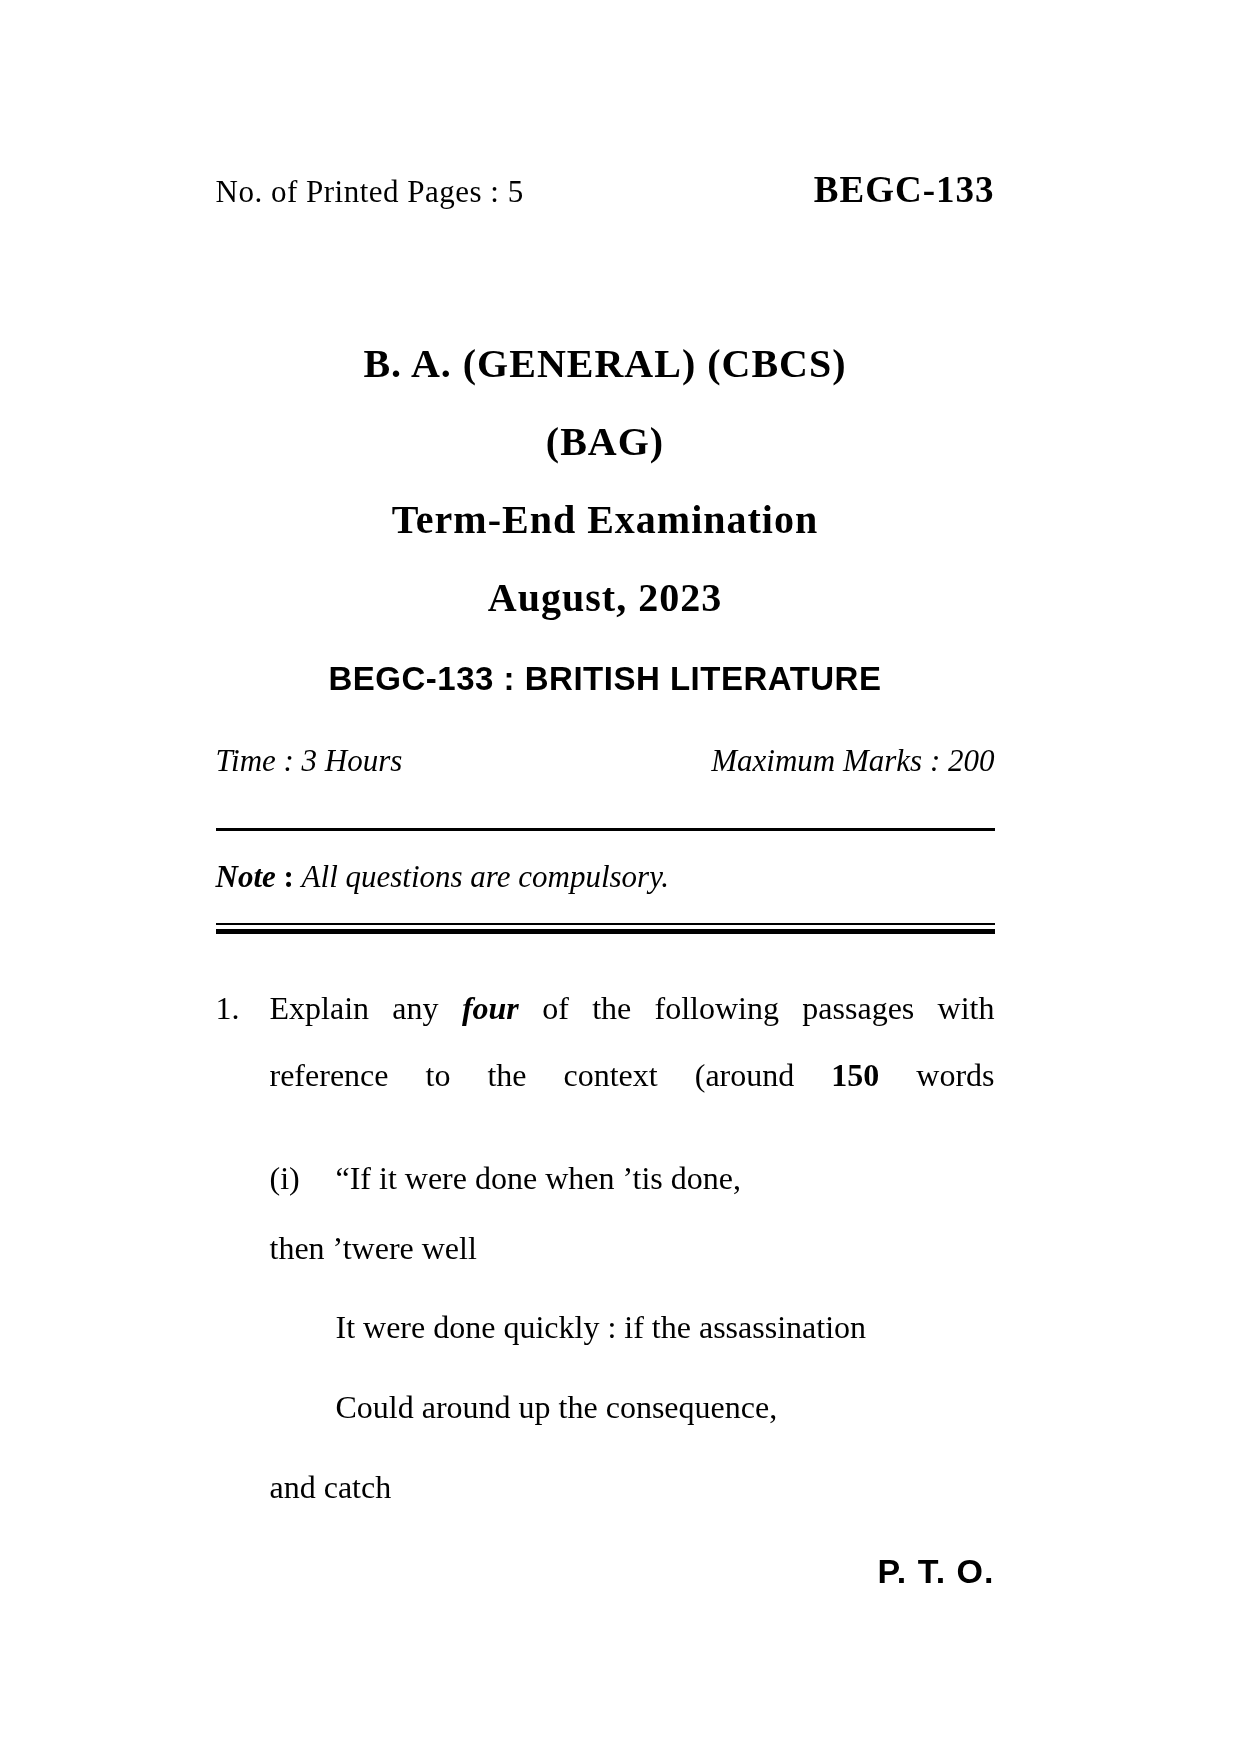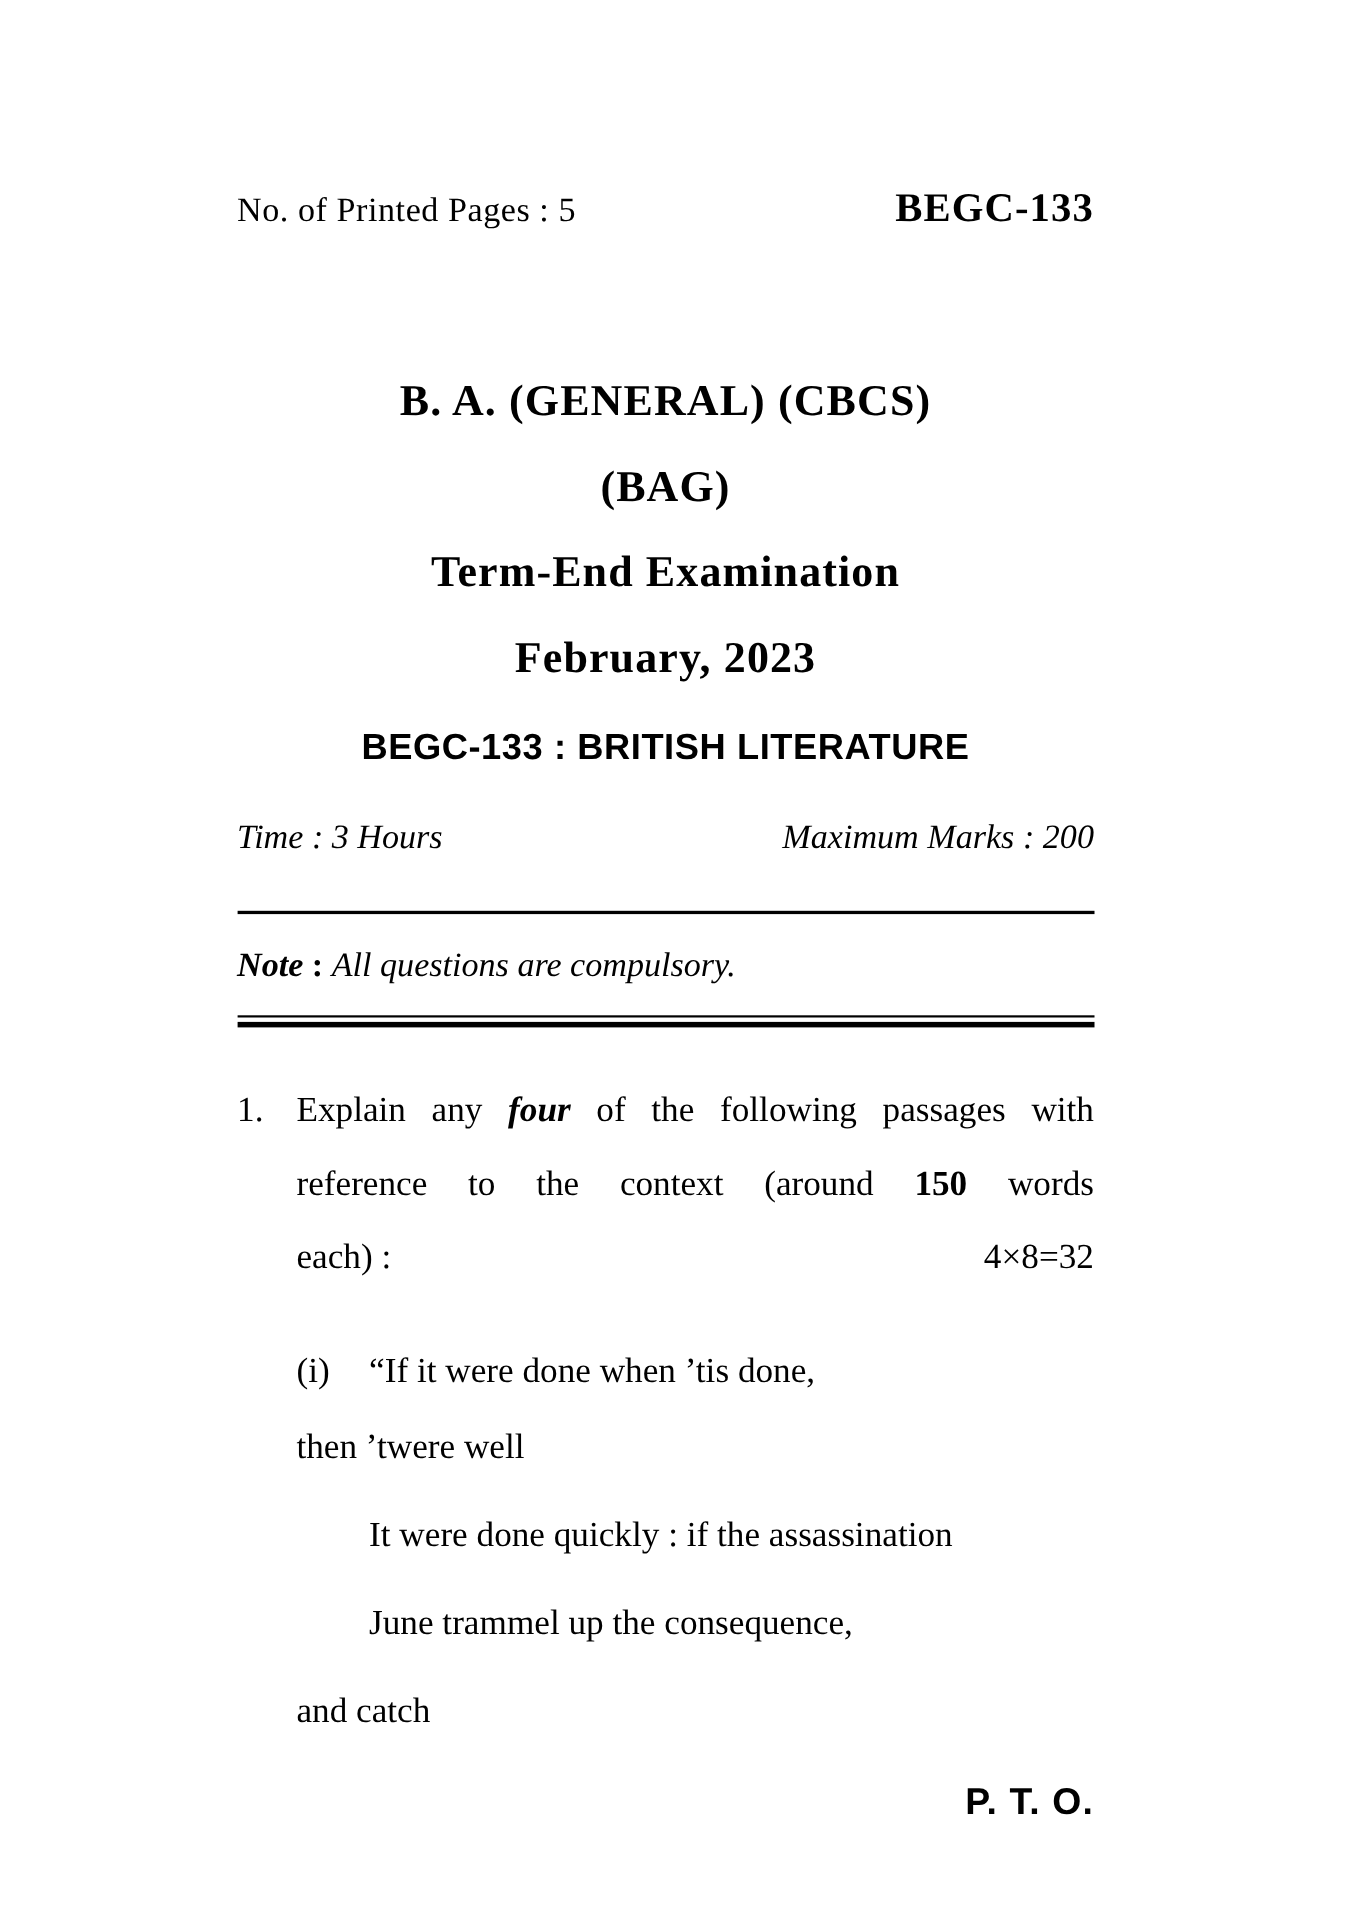--- a/index.html
+++ b/index.html
@@ -104,21 +104,21 @@
 
     <div class="header-row">
       <span class="printed-pages">No. of Printed Pages : 5</span>
       <span class="course-code">BEGC-133</span>
     </div>
 
     <div class="titles">
       <div class="title-serif">B. A. (GENERAL) (CBCS)</div>
       <div class="title-serif">(BAG)</div>
       <div class="title-serif">Term-End Examination</div>
-      <div class="title-serif">February, 2023</div>
+      <div class="title-serif">August, 2023</div>
       <div class="title-sans">BEGC-133 : BRITISH LITERATURE</div>
     </div>
 
     <div class="meta-row">
       <span>Time : 3 Hours</span>
       <span>Maximum Marks : 200</span>
     </div>
 
     <div class="rule-single"></div>
 
@@ -126,33 +126,29 @@
       <span class="note-label">Note</span><span class="note-sep"> : </span><span class="note-text">All questions are compulsory.</span>
     </div>
 
     <div class="rule-double"></div>
 
     <div class="question">
       <div class="q-num">1.</div>
       <div class="q-body">
         <div class="q-line justify"><span>Explain any </span><span class="em-bold-italic">four</span><span> of the following passages with</span></div>
         <div class="q-line justify"><span>reference to the context (around </span><span class="em-bold">150</span><span> words</span></div>
-        <div class="q-line split">
-          <span>each) :</span>
-          <span>4×8=32</span>
-        </div>
 
         <div class="passage">
           <div class="p-row">
             <span class="p-label">(i)</span>
             <span class="p-text">“If it were done when ’tis done,</span>
           </div>
           <div class="p-line right">then ’twere well</div>
           <div class="p-line indent">It were done quickly : if the assassination</div>
-          <div class="p-line indent">June trammel up the consequence,</div>
+          <div class="p-line indent">Could around up the consequence,</div>
           <div class="p-line right last">and catch</div>
         </div>
       </div>
     </div>
 
     <div class="footer-row">
       <span class="pto">P. T. O.</span>
     </div>
 
   </div>

